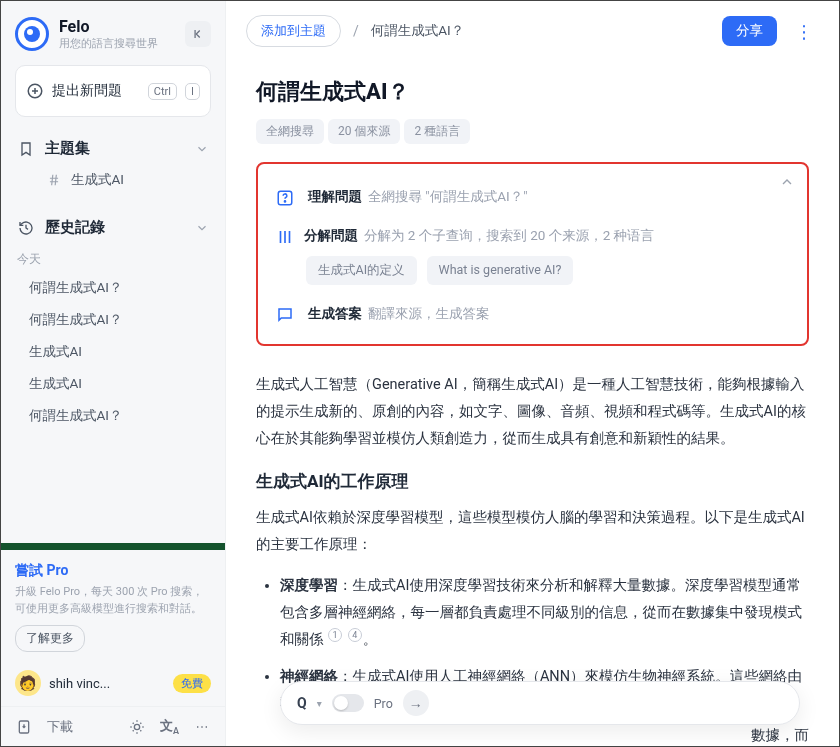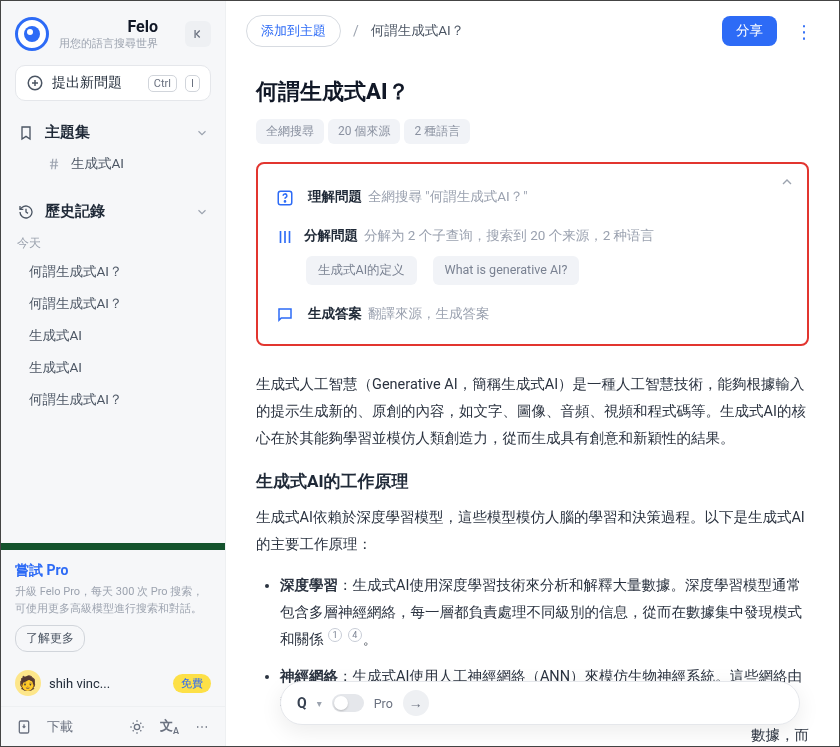--- a/index.html
+++ b/index.html
@@ -6,27 +6,27 @@
 body { font-family: -apple-system,BlinkMacSystemFont,"Segoe UI",Roboto,"PingFang TC","Microsoft JhengHei",sans-serif; font-size: 14px; color:#1f2937; background:#fff; width:840px; height:747px; overflow:hidden; border:1px solid #444; position:relative;}
 .app { display:flex; height:100%; }
 
 
 .sidebar { width:225px; flex-shrink:0; background:#f6f7f9; display:flex; flex-direction:column; border-right:1px solid #eef0f2;}
 .sb-top { padding:16px 14px 10px 14px; display:flex; align-items:center; justify-content:space-between;}
 .brand { display:flex; align-items:center; gap:10px;}
 .logo-circ { width:34px; height:34px; border-radius:50%; background:#fff; border:3px solid #2d6bf6; display:flex; align-items:center; justify-content:center;}
 .logo-in { width:16px; height:16px; border-radius:50%; background:#2d6bf6; position:relative;}
 .logo-in::after{content:''; position:absolute; width:6px; height:6px; background:#fff; border-radius:50%; top:3px; left:3px;}
-.brand-text { display:flex; flex-direction:column;align-items:flex-end;}
+.brand-text { display:flex; flex-direction:column;}
 .brand-name { font-weight:700; font-size:16px; color:#111827;}
 .brand-sub { font-size:11px; color:#9ca3af;}
 .coll-btn { width:26px;height:26px;border-radius:6px;background:#eef0f3;display:flex;align-items:center;justify-content:center;color:#6b7280;font-size:12px;}
 
 .sb-scroll { flex:1; overflow:auto; padding:4px 14px 8px 14px;}
-.newq { display:flex; align-items:center; gap:8px; background:#fff; border:1px solid #e5e7eb; border-radius:10px; padding:8px 10px;}
+.newq { display:flex; align-items:center; gap:8px; background:#fff; border:1px solid #e5e7eb; border-radius:10px; padding:16px 10px;}
 .newq-label { flex:1; font-size:14px; color:#1f2937;}
 .kbd { border:1px solid #d1d5db; border-radius:5px; font-size:11px; color:#6b7280; padding:1px 5px; background:#fff;}
 
 .sec { margin-top:16px;}
 .sec-h { display:flex; align-items:center; gap:10px; padding:6px 2px; cursor:pointer;}
 .sec-t { flex:1; font-size:15px; color:#1f2937; font-weight:600;}
 .chev { color:#9ca3af;}
 .sec-item { padding:7px 2px 7px 30px; font-size:13.5px; color:#4b5563; display:flex; align-items:center; gap:8px;}
 .sec-sub { font-size:12px; color:#9ca3af; padding:8px 2px 4px 2px;}
 .hist-item { padding:7px 2px 7px 14px; font-size:13.5px; color:#4b5563;}
@@ -59,21 +59,21 @@
 h1.q-title { font-size:22px; font-weight:800; margin:10px 0 12px 0; color:#111827;}
 .tags { display:flex; gap:4px; margin-bottom:18px;}
 .tag { background:#f1f3f7; border-radius:6px; padding:4px 10px; font-size:12px; color:#8a91a0;}
 
 .steps { border:2px solid #e2352f; border-radius:8px; padding:14px 18px 10px 18px; position:relative; margin-bottom:26px;}
 .step { display:flex; gap:12px; padding:10px 0; align-items:flex-start;}
 .step-ic { width:20px; color:#2d6bf6; flex-shrink:0; margin-top:1px;}
 .step-body { flex:1; font-size:13.5px;}
 .step-name { font-weight:700; color:#1f2937; margin-right:6px;}
 .step-desc { color:#9aa1af;}
-.chips { display:flex; gap:16px; margin-top:10px; margin-left:0;}
+.chips { display:flex; gap:10px; margin-top:10px; margin-left:0;}
 .chip { background:#f1f3f7; border-radius:6px; padding:6px 12px; font-size:12.5px; color:#7a8292;}
 .collapse-ic { position:absolute; right:12px; top:10px; color:#9ca3af;}
 
 .answer p { line-height:1.85; font-size:14.5px; color:#2b3340; margin-bottom:14px;}
 .answer h2 { font-size:17px; font-weight:800; margin:18px 0 12px 0;}
 .answer ul { padding-left:24px; }
 .answer li { line-height:1.85; font-size:14.5px; margin-bottom:10px; color:#2b3340;}
 .cite { display:inline-block; min-width:14px; height:14px; border:1px solid #c7ccd6; border-radius:50%; font-size:9px; line-height:12px; text-align:center; color:#7a8292; margin:0 1px; vertical-align:super;}
 
 .followup { position:fixed; left:280px; bottom:22px; width:520px; background:#fff; border:1px solid #e5e7eb; box-shadow:0 6px 22px rgba(0,0,0,0.08); border-radius:26px; display:flex; align-items:center; padding:8px 10px 8px 16px; gap:10px;}

